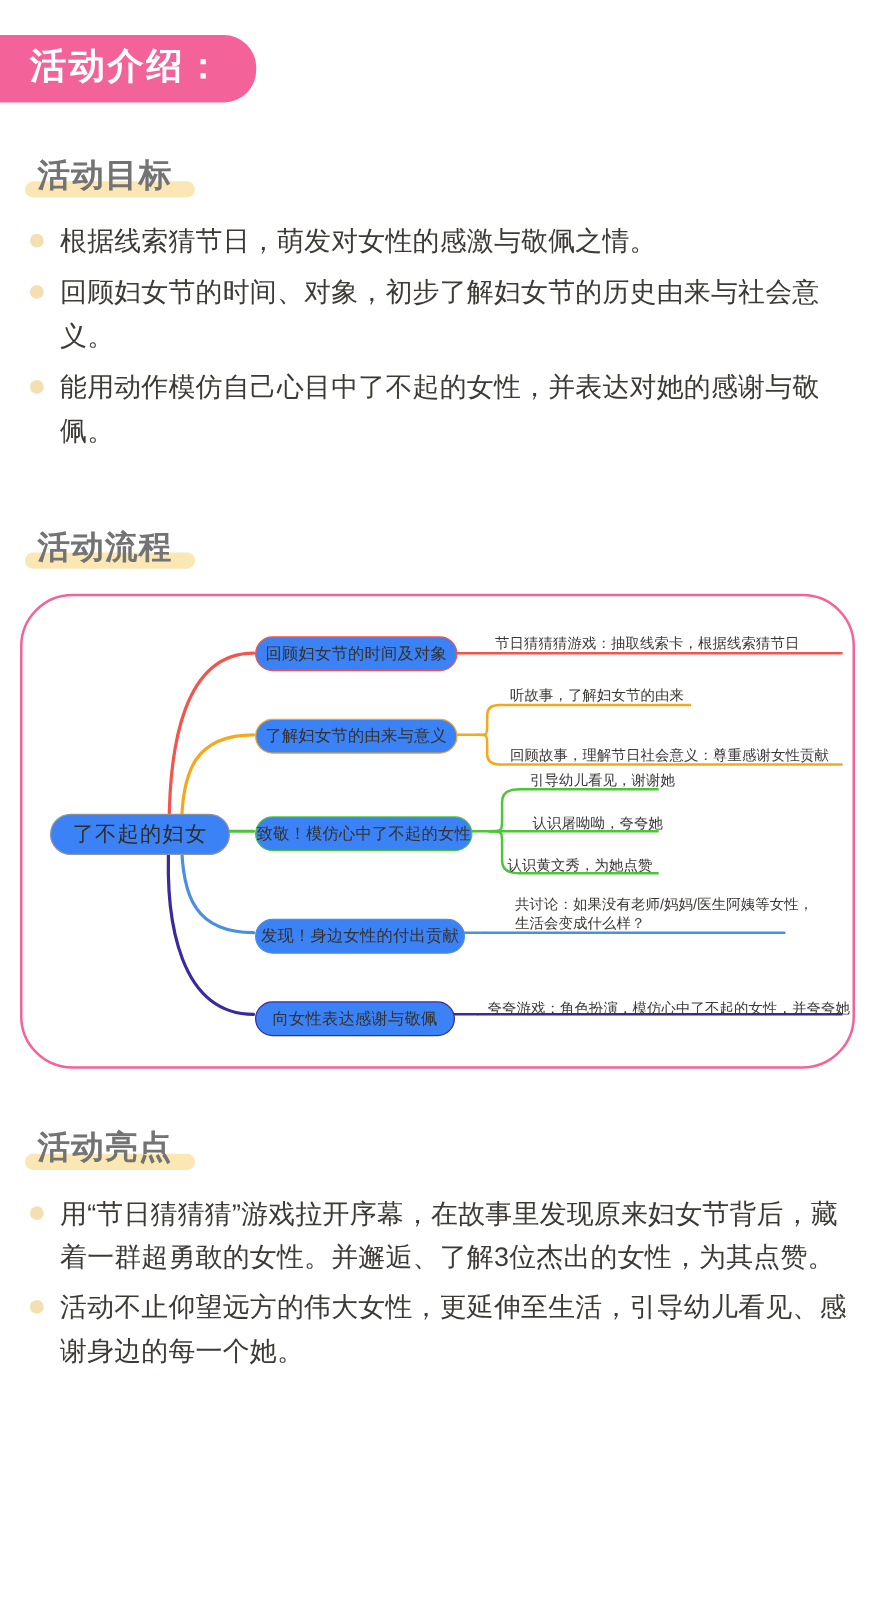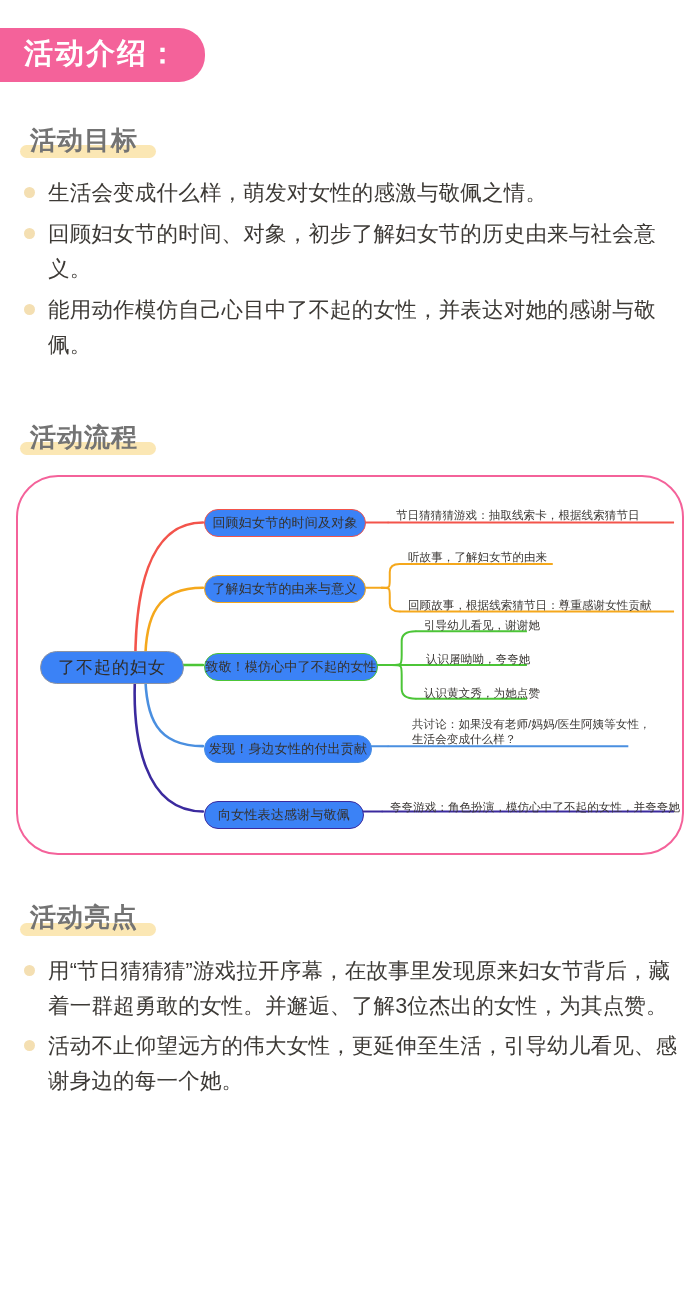--- a/index.html
+++ b/index.html
@@ -114,21 +114,21 @@
 <div class="badge-wrap">
   <span class="badge">活动介绍：</span>
 </div>
 
 <div class="sec-goal">
   <div class="section-head">
     <span class="hl"></span>
     <span>活动目标</span>
   </div>
   <ul class="bullets">
-    <li><span class="dot"></span><span>生活会变成什么样，萌发对女性的感激与敬佩之情。</span></li>
+    <li><span class="dot"></span><span>根据线索猜节日，萌发对女性的感激与敬佩之情。</span></li>
     <li><span class="dot"></span><span>回顾妇女节的时间、对象，初步了解妇女节的历史由来与社会意义。</span></li>
     <li><span class="dot"></span><span>能用动作模仿自己心目中了不起的女性，并表达对她的感谢与敬佩。</span></li>
   </ul>
 </div>
 
 <div class="sec-flow">
   <div class="section-head">
     <span class="hl"></span>
     <span>活动流程</span>
   </div>
@@ -186,25 +186,25 @@
     <div class="node" style="left:186px;top:258px;width:168px;height:28px;border:1.6px solid #4A8FE0;">
       <span>发现！身边女性的付出贡献</span>
     </div>
     <div class="node" style="left:186px;top:324px;width:160px;height:28px;border:1.6px solid #3B2A9E;">
       <span>向女性表达感谢与敬佩</span>
     </div>
 
     <div class="leaf" style="left:378px;top:31px;">节日猜猜猜游戏：抽取线索卡，根据线索猜节日</div>
 
     <div class="leaf" style="left:390px;top:73px;">听故事，了解妇女节的由来</div>
-    <div class="leaf" style="left:390px;top:121px;">回顾故事，根据线索猜节日：尊重感谢女性贡献</div>
+    <div class="leaf" style="left:390px;top:121px;">回顾故事，理解节日社会意义：尊重感谢女性贡献</div>
 
     <div class="leaf" style="left:406px;top:141px;">引导幼儿看见，谢谢她</div>
     <div class="leaf" style="left:408px;top:175px;text-align:right;">认识屠呦呦，夸夸她</div>
-    <div class="leaf" style="left:406px;top:209px;text-align:right;">认识黄文秀，为她点赞</div>
+    <div class="leaf" style="left:388px;top:209px;text-align:right;">认识黄文秀，为她点赞</div>
 
     <div class="leaf wrap" style="left:378px;top:240px;width:240px;margin-left:16px;">共讨论：如果没有老师/妈妈/医生阿姨等女性，生活会变成什么样？</div>
 
     <div class="leaf" style="left:372px;top:323px;">夸夸游戏：角色扮演，模仿心中了不起的女性，并夸夸她</div>
   </div>
 </div>
 
 <div class="sec-light">
   <div class="section-head">
     <span class="hl"></span>

